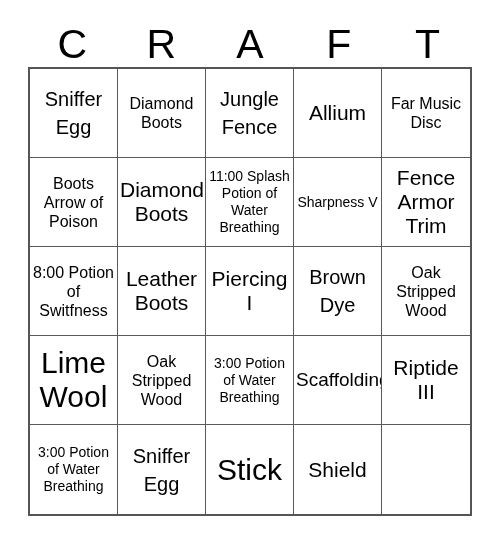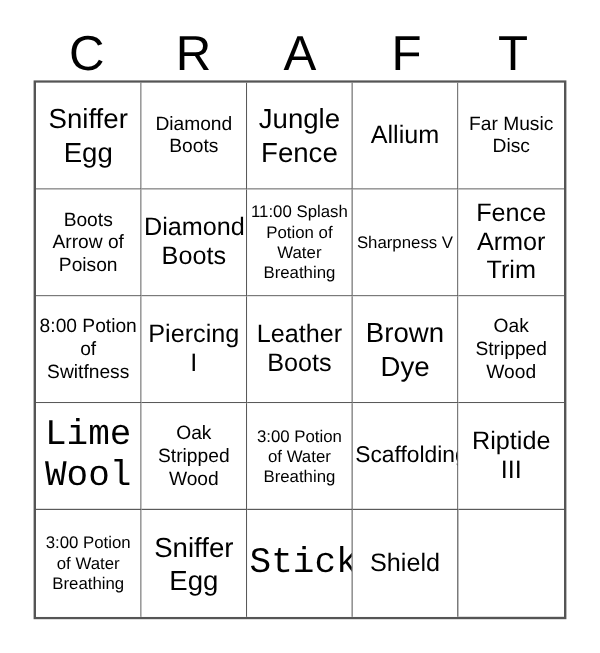--- a/index.html
+++ b/index.html
@@ -78,22 +78,22 @@
   .cell:nth-child(n+21) { border-bottom: none; }
 
   .cell-text {
     display: block;
     width: 100%;
     color: #000000;
     font-weight: 400;
   }
 
   
-  .cell[data-size="xl"] .cell-text   { font-size: 30px; line-height: 34px; font-family: Liberation Mono, monospace; }
-  .cell[data-size="lg"] .cell-text   { font-size: 23px; line-height: 28px; }
+  .cell[data-size="xl"] .cell-text   { font-size: 30px; line-height: 34px; }
+  .cell[data-size="lg"] .cell-text   { font-size: 20px; line-height: 28px; }
   .cell[data-size="md"] .cell-text   { font-size: 21px; line-height: 24px; }
   .cell[data-size="sm"] .cell-text   { font-size: 16px; line-height: 19px; }
   .cell[data-size="xs"] .cell-text   { font-size: 14px; line-height: 17px; }
   .cell[data-size="xxs"] .cell-text  { font-size: 19px; line-height: 16px; }
 </style>
 </head>
 <body>
 
 <div id="card">
 
@@ -136,24 +136,24 @@
       <span class="cell-text">Sharpness V</span>
     </div>
 
     <div class="cell" data-size="md">
       <span class="cell-text">Fence Armor Trim</span>
     </div>
     <div class="cell" data-size="sm">
       <span class="cell-text">8:00 Potion of Switfness</span>
     </div>
     <div class="cell" data-size="md">
-      <span class="cell-text">Piercing I</span>
+      <span class="cell-text">Leather Boots</span>
     </div>
     <div class="cell" data-size="md">
-      <span class="cell-text">Leather Boots</span>
+      <span class="cell-text">Piercing I</span>
     </div>
     <div class="cell" data-size="lg">
       <span class="cell-text">Brown Dye</span>
     </div>
 
     <div class="cell" data-size="sm">
       <span class="cell-text">Oak Stripped Wood</span>
     </div>
     <div class="cell" data-size="xl">
       <span class="cell-text">Lime Wool</span>

